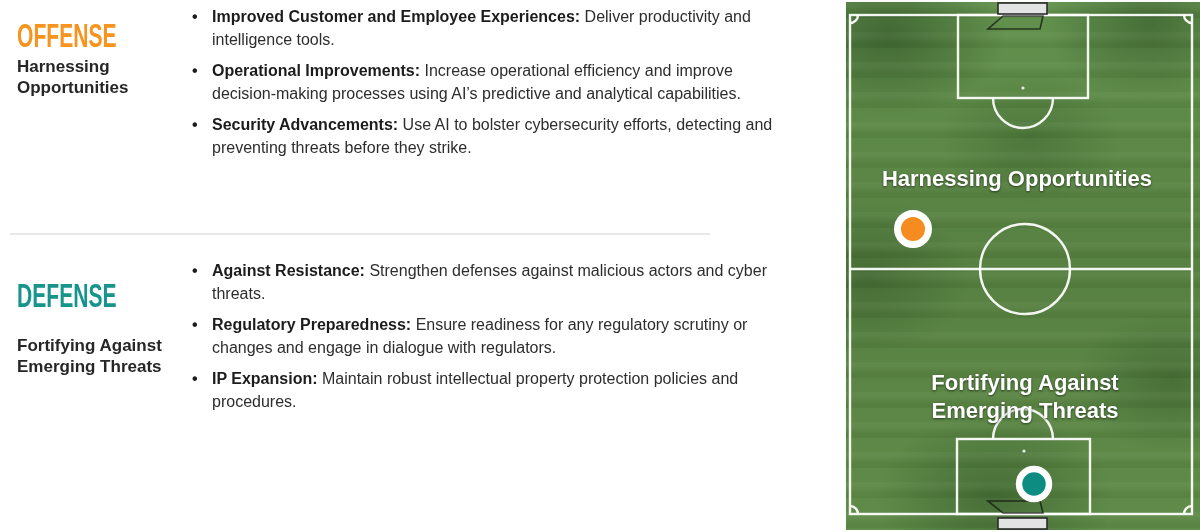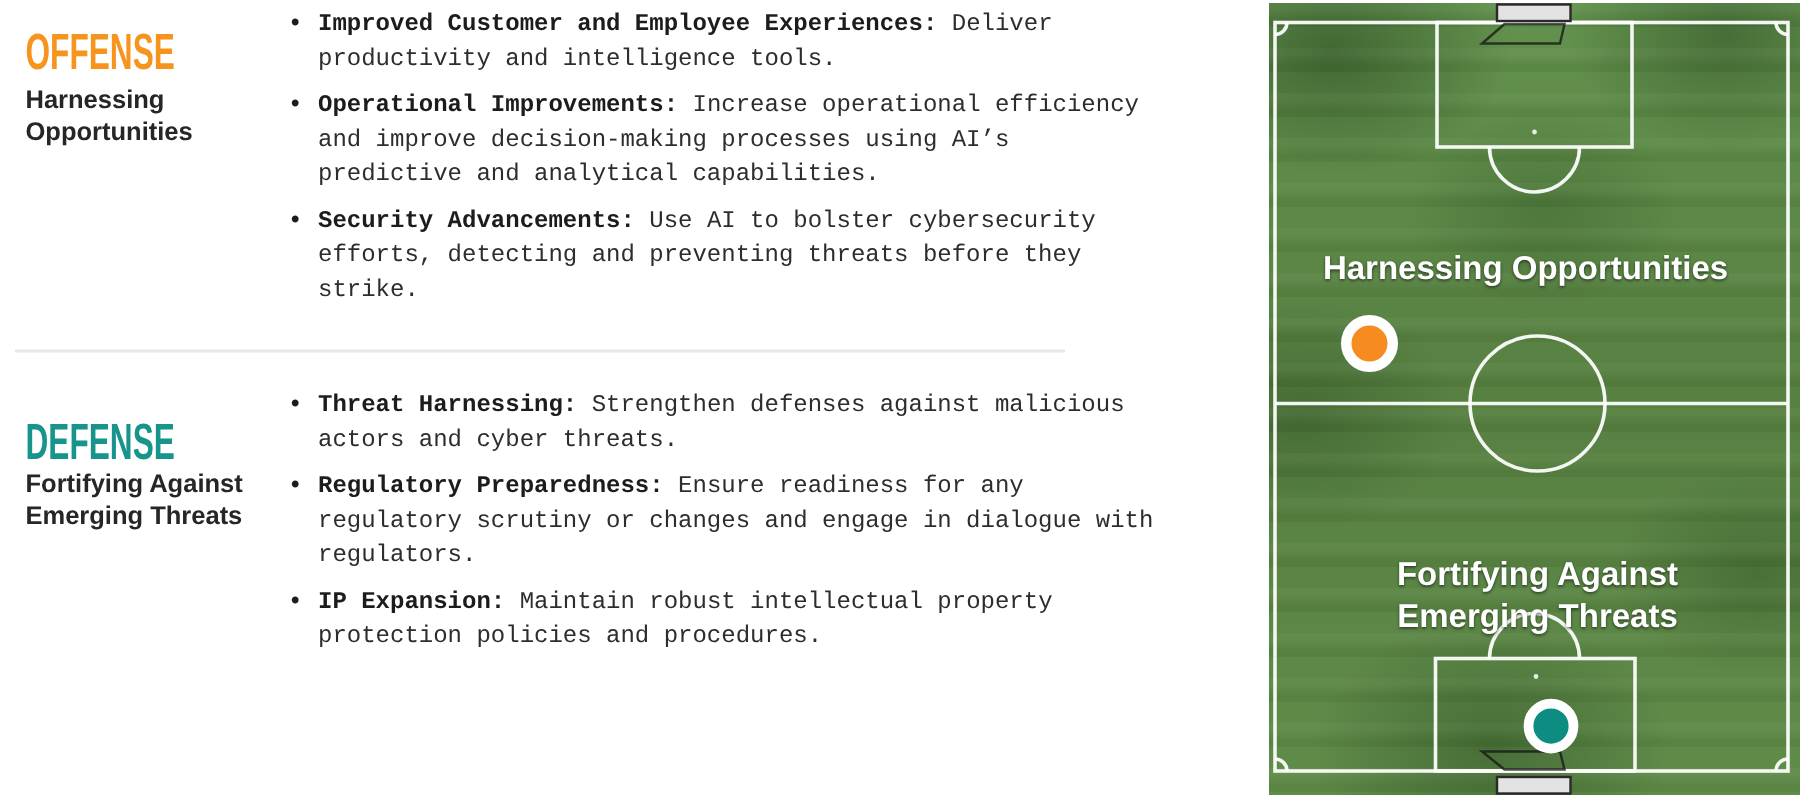--- a/index.html
+++ b/index.html
@@ -16,29 +16,29 @@
     transform:scaleX(0.62);transform-origin:left top;
     white-space:nowrap;
   }
   .offense-title{top:18px;color:#F7941D;}
   .defense-title{top:278px;color:#17948B;}
   .section-sub{
     position:absolute;left:17px;width:168px;
     font-size:17px;font-weight:700;color:#262626;line-height:21px;
   }
   .offense-sub{top:56px;}
-  .defense-sub{top:312px;}
+  .defense-sub{top:335px;}
   .divider{
     position:absolute;left:10px;top:233px;width:700px;height:2px;
     background:#e8e8e8;
   }
   ul.bullets{
     position:absolute;left:190px;width:585px;
     margin:0;padding:0;list-style:none;
-    font-size:16px;line-height:23px;color:#2d2d2d;font-family:Liberation Mono, monospace;
+    font-size:16px;line-height:23px;color:#2d2d2d;
   }
   .offense-bullets{top:5px;}
   .defense-bullets{top:259px;}
   ul.bullets li{
     position:relative;padding-left:22px;margin-bottom:8px;
   }
   ul.bullets li::before{
     content:"\2022";position:absolute;left:2px;top:0;
     font-weight:700;color:#1c1c1c;
   }
@@ -80,21 +80,21 @@
   <li><span class="lead">Operational Improvements:</span> <span>Increase operational efficiency and improve decision-making processes using AI’s predictive and analytical capabilities.</span></li>
   <li><span class="lead">Security Advancements:</span> <span>Use AI to bolster cybersecurity efforts, detecting and preventing threats before they strike.</span></li>
 </ul>
 
 <div class="divider"></div>
 
 <div class="section-title defense-title">DEFENSE</div>
 <div class="section-sub defense-sub">Fortifying Against Emerging Threats</div>
 
 <ul class="bullets defense-bullets">
-  <li><span class="lead">Threat Harnessing:</span> <span>Strengthen defenses against malicious actors and cyber threats.</span></li>
+  <li><span class="lead">Against Resistance:</span> <span>Strengthen defenses against malicious actors and cyber threats.</span></li>
   <li><span class="lead">Regulatory Preparedness:</span> <span>Ensure readiness for any regulatory scrutiny or changes and engage in dialogue with regulators.</span></li>
   <li><span class="lead">IP Expansion:</span> <span>Maintain robust intellectual property protection policies and procedures.</span></li>
 </ul>
 
 <div class="field">
   <svg width="354" height="528" viewBox="0 0 354 528">
 
     <rect class="field-line" x="4" y="13" width="342" height="499"></rect>
 
     <line class="field-line" x1="4" y1="267" x2="346" y2="267"></line>

